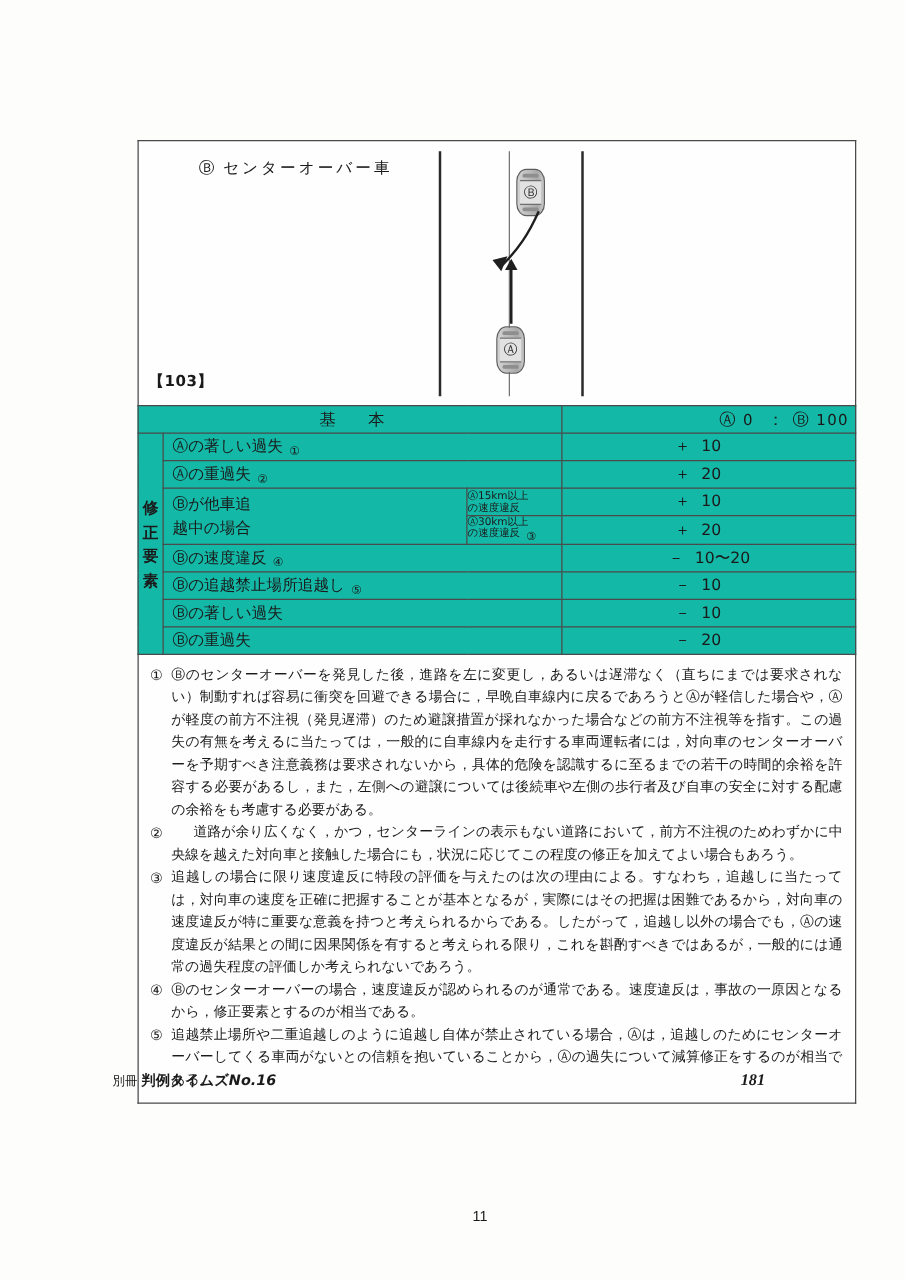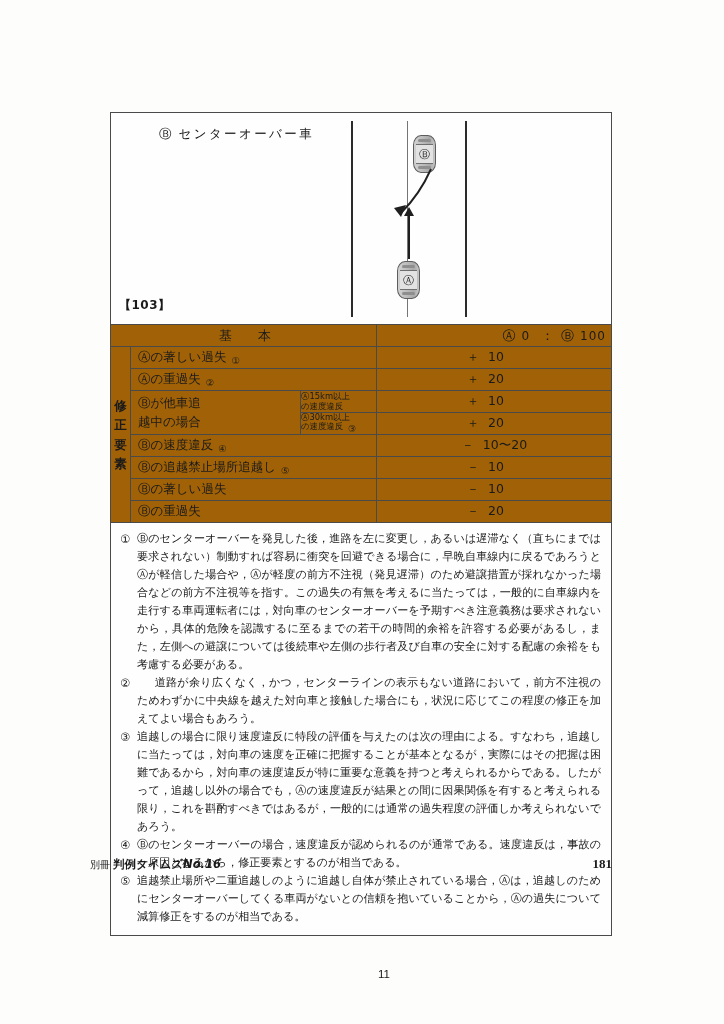--- a/index.html
+++ b/index.html
@@ -19,21 +19,21 @@
     position: absolute;
     left: 0; top: 0;
     width: 724px; height: 1024px;
     background: #fdfdfc;
   }
 
   
   .content-frame {
     position: absolute;
     left: 110px; top: 112px;
-    width: 502px;
+    width: 575px;
   }
 
   
   .diagram-panel {
     position: relative;
     height: 212px;
     border: 1.3px solid #4a4a4a;
     border-bottom: none;
     background: #fefefe;
   }
@@ -129,21 +129,21 @@
   }
   .arrow-b-svg { position: absolute; left: 30px; top: 52px; }
 
   
   table.ratio-table {
     width: 100%;
     border-collapse: collapse;
     border: 1.3px solid #4a4a4a;
     font-size: 12.5px;
     font-family: "DejaVu Sans", sans-serif;
-    background: #a16207;
+    background: #14b8a6;
   }
   table.ratio-table td {
     border: 1px solid #4a4a4a;
     padding: 0;
     height: 22px;
     vertical-align: middle;
   }
   td.solid-top { border-top: 1.2px solid #3d3d3d; }
   td.dot-bottom { border-bottom: 1px dotted #6a6a6a; }
   td.dot-top    { border-top: 1px dotted #6a6a6a; }
@@ -236,20 +236,21 @@
   }
   .journal-name {
     font-size: 11.5px;
     font-family: "DejaVu Sans", sans-serif;
   }
   .journal-name .vol { font-style: italic; font-weight: bold; }
   .journal-name .bold-part { font-weight: bold; }
   .journal-name .pre { font-size: 10px; margin-right: 3px; }
   .journal-page {
     font-size: 13px;
+    font-style: italic;
     font-weight: bold;
     font-family: "Liberation Serif", serif;
   }
   .sheet-number {
     position: absolute;
     left: 0; top: 968px;
     width: 724px;
     text-align: center;
     font-size: 11.5px;
     font-family: "Liberation Sans", sans-serif;

